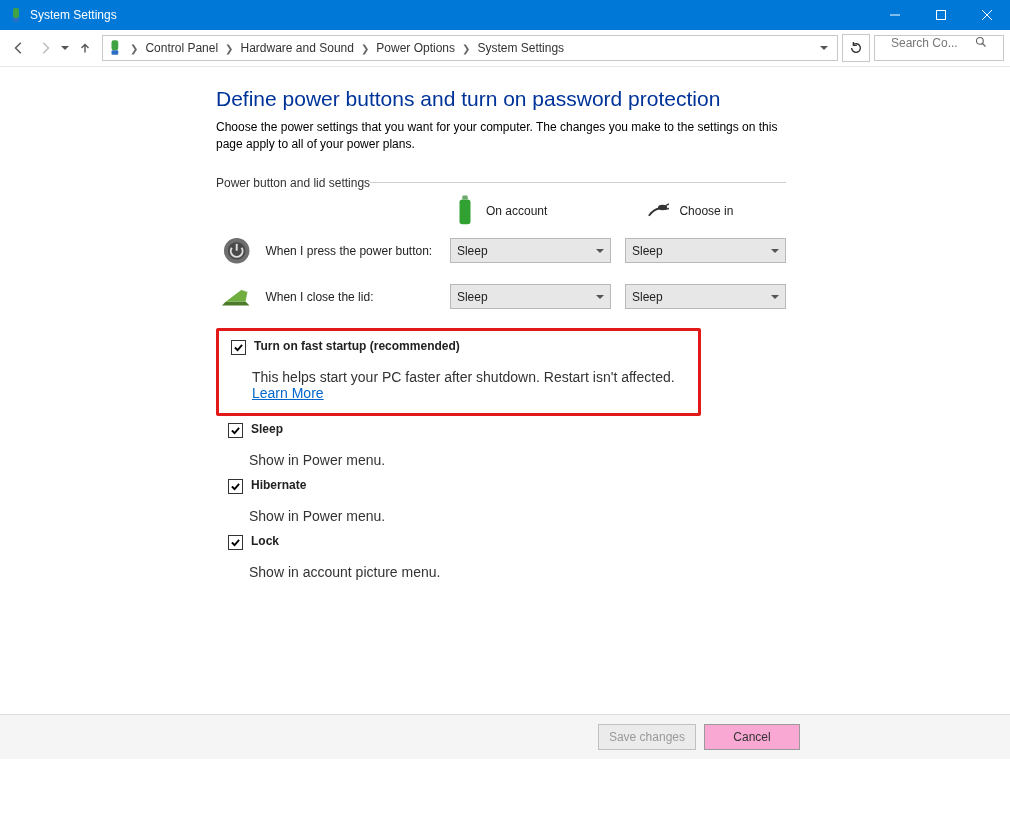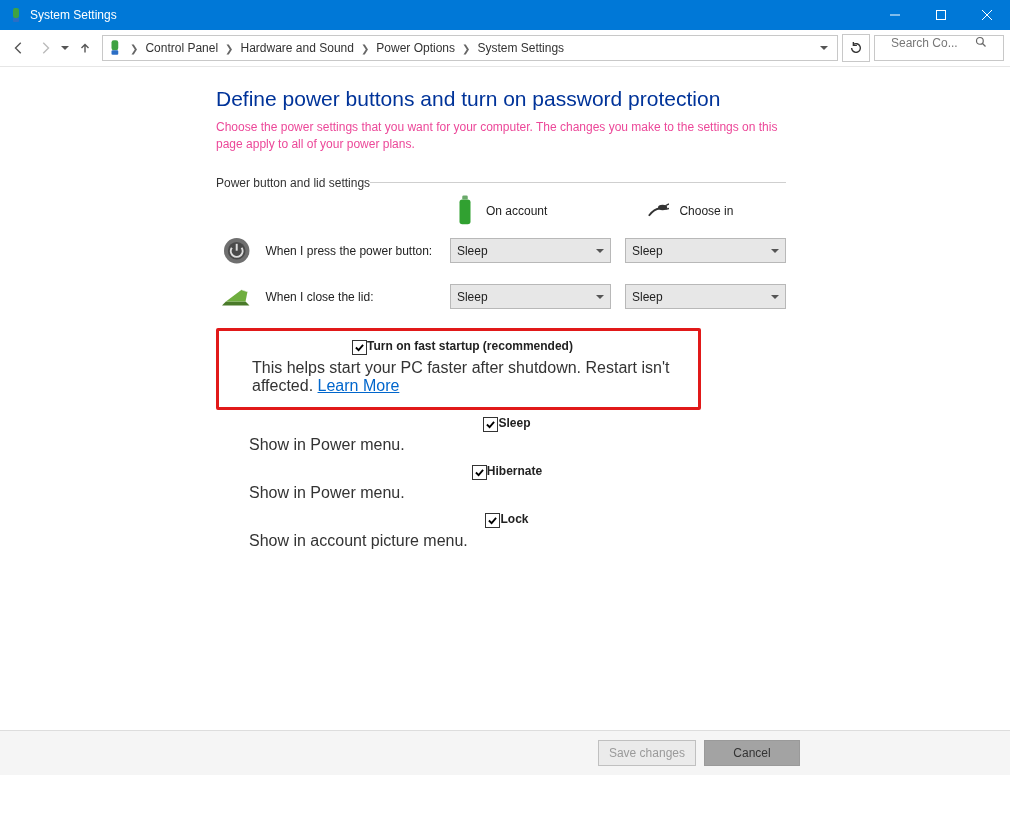--- a/index.html
+++ b/index.html
@@ -98,21 +98,21 @@
     margin-left: 216px;
   }
   h1.page-title {
     color:#003399;
     font-weight:400;
     font-size:21px;
     margin:0 0 8px 0;
   }
   .page-desc {
     font-size:12px;
-    color:#ec4899;
+    color:#000000;
     margin:0 0 22px 0;
     line-height:1.45;
     max-width:570px;
   }
 
   .section-head {
     display:flex;
     align-items:center;
     gap:0;
     margin-bottom:8px;
@@ -143,59 +143,58 @@
     width:150px;height:23px;
     background:#e7e7e7;
     border:1px solid #b8b8b8;
     display:flex;align-items:center;justify-content:space-between;
     padding:0 6px; font-size:12px; color:#222;
   }
   .select svg{width:8px;height:8px;fill:#555;}
 
   .shutdown-list { margin-top:4px; }
   .chk-row {
-    display:flex; align-items:flex-start; gap:0;
+    display:flex; align-items:flex-start; gap:8px;
     margin-left:12px;
     padding:4px 0 2px 0;
-    justify-content:center;
   }
   .chk {
     width:13px;height:13px;border:1px solid #333;
     display:flex;align-items:center;justify-content:center;
     margin-top:1px;flex:none;background:#fff;
   }
   .chk svg{width:9px;height:9px;stroke:#000;fill:none;stroke-width:2;}
   .chk-text strong{ font-weight:700; font-size:12px;}
-  .chk-desc { font-size:16px;color:#333;margin-left:33px; margin-top:2px; margin-bottom:6px;}
+  .chk-desc { font-size:14px;color:#333;margin-left:33px; margin-top:12px; margin-bottom:6px;}
   .chk-desc a{ color:#0066cc; text-decoration:underline; cursor:pointer;}
 
   .highlight-box {
     border:3px solid #e11919;
     border-radius:2px;
     padding:4px 4px 6px 0;
     margin-left:0px;
     margin-bottom:2px;
     width:475px;
   }
 
   
   .footer {
     position:absolute;
-    left:0;right:0;bottom:0;
+    left:0;right:0;bottom:16px;
     height:44px;
     border-top:1px solid #ddd;
     background:#f5f5f5;
     display:flex;align-items:center;justify-content:flex-end;
     padding-right:210px;
     gap:8px;
   }
   .btn {
     min-width:74px;height:24px;
     border:1px solid #9a9a9a;
-    background:#a3a3a3;
+    background:#f9a8d4;
     font-size:12px;color:#333;
     display:flex;align-items:center;justify-content:center;
     padding:0 10px;
   }
   .btn.disabled { color:#9a9a9a; border-color:#c0c0c0; background:#ebebeb;}
 </style>
 </head>
 <body>
 
 <div class="titlebar">

